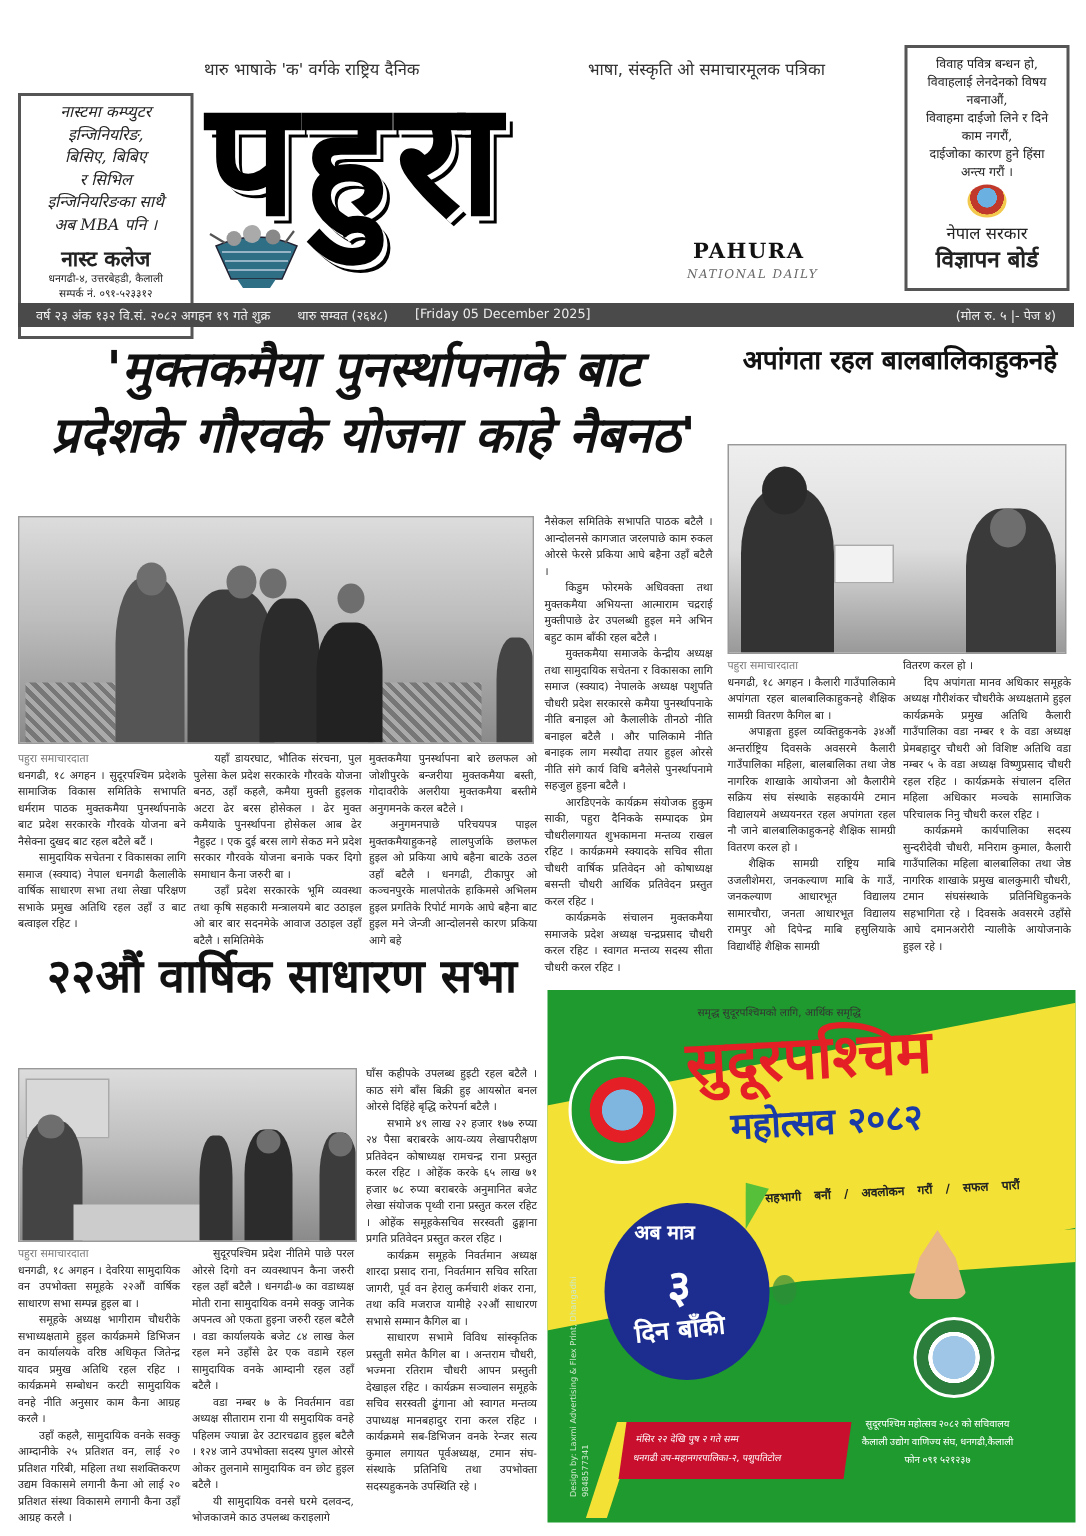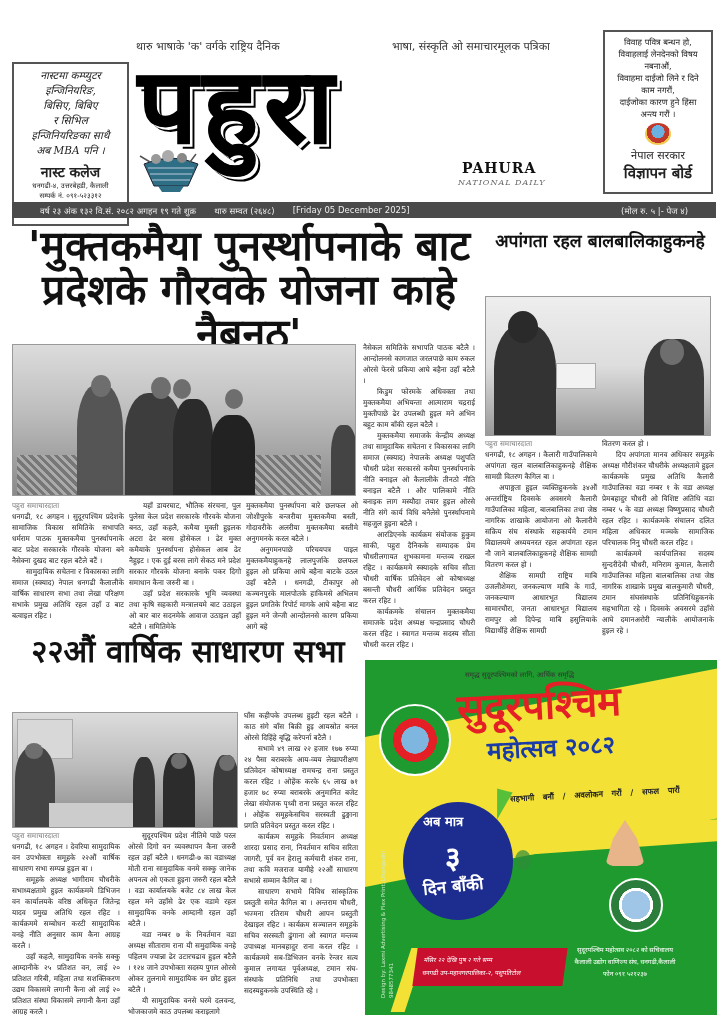--- a/index.html
+++ b/index.html
@@ -19,24 +19,24 @@
   .emblem { width: 26px; height: 22px; margin: 3px auto 0; border-radius: 50%; background: radial-gradient(circle at 50% 40%, #6ab0e0 0 35%, #c0392b 36% 60%, #f2c94c 61%); }
 
   .tagline-left { left: 136px; top: 38px; font-size: 11px; color: #333; }
   .tagline-right { left: 392px; top: 38px; font-size: 11px; color: #333; }
   .logo { left: 138px; top: 56px; width: 420px; height: 100px; font-family: "DejaVu Serif", serif; font-weight: bold; font-size: 104px; line-height: 100px; letter-spacing: 6px; color: #000; text-shadow: 3px 3px 0 #fff, 5px 5px 0 #000; -webkit-text-stroke: 1px #000; }
   .basket { left: 136px; top: 146px; width: 70px; height: 48px; }
   .pahura { left: 462px; top: 160px; font-family: "DejaVu Serif", serif; font-weight: bold; font-size: 14px; letter-spacing: 1px; }
   .natdaily { left: 458px; top: 178px; font-family: "DejaVu Serif", serif; font-style: italic; font-size: 8px; color: #666; letter-spacing: 1px; }
 
   
-  .dateline { left: 12px; top: 202px; width: 704px; height: 16px; background: #4a4a4a; color: #eee; font-size: 8.5px; display: flex; align-items: center; padding: 0 28px; gap: 18px; white-space: nowrap; }
-
-  
-  .hl1 { left: 14px; top: 224px; width: 470px; text-align: center; font-weight: bold; font-size: 41px; line-height: 44px; }
+  .dateline { left: 12px; top: 202px; width: 704px; height: 16px; background: #4a4a4a; color: #eee; font-size: 8.5px; display: flex; align-items: center; padding: 0 12px; gap: 18px; white-space: nowrap; }
+
+  
+  .hl1 { left: 14px; top: 224px; width: 470px; text-align: center; font-weight: bold; font-size: 33px; line-height: 44px; font-style: italic; }
   .hl2 { left: 482px; top: 228px; width: 236px; text-align: center; font-weight: bold; font-size: 17.5px; line-height: 26px; }
   .hl3 { left: 14px; top: 630px; width: 348px; text-align: center; font-weight: bold; font-size: 31px; line-height: 43px; }
 
   
   .photo { background: linear-gradient(180deg, #dcdcdc 0%, #bdbdbd 45%, #8a8a8a 100%); border: 1px solid #999; overflow: hidden; }
   .photo .fig { position: absolute; bottom: 0; border-radius: 40% 40% 0 0; background: #3d3d3d; }
   .photo .head { position: absolute; border-radius: 50%; background: #6e6e6e; }
   .photo .rug { position: absolute; bottom: 0; background: repeating-linear-gradient(45deg, #777 0 3px, #aaa 3px 6px); }
 
   

